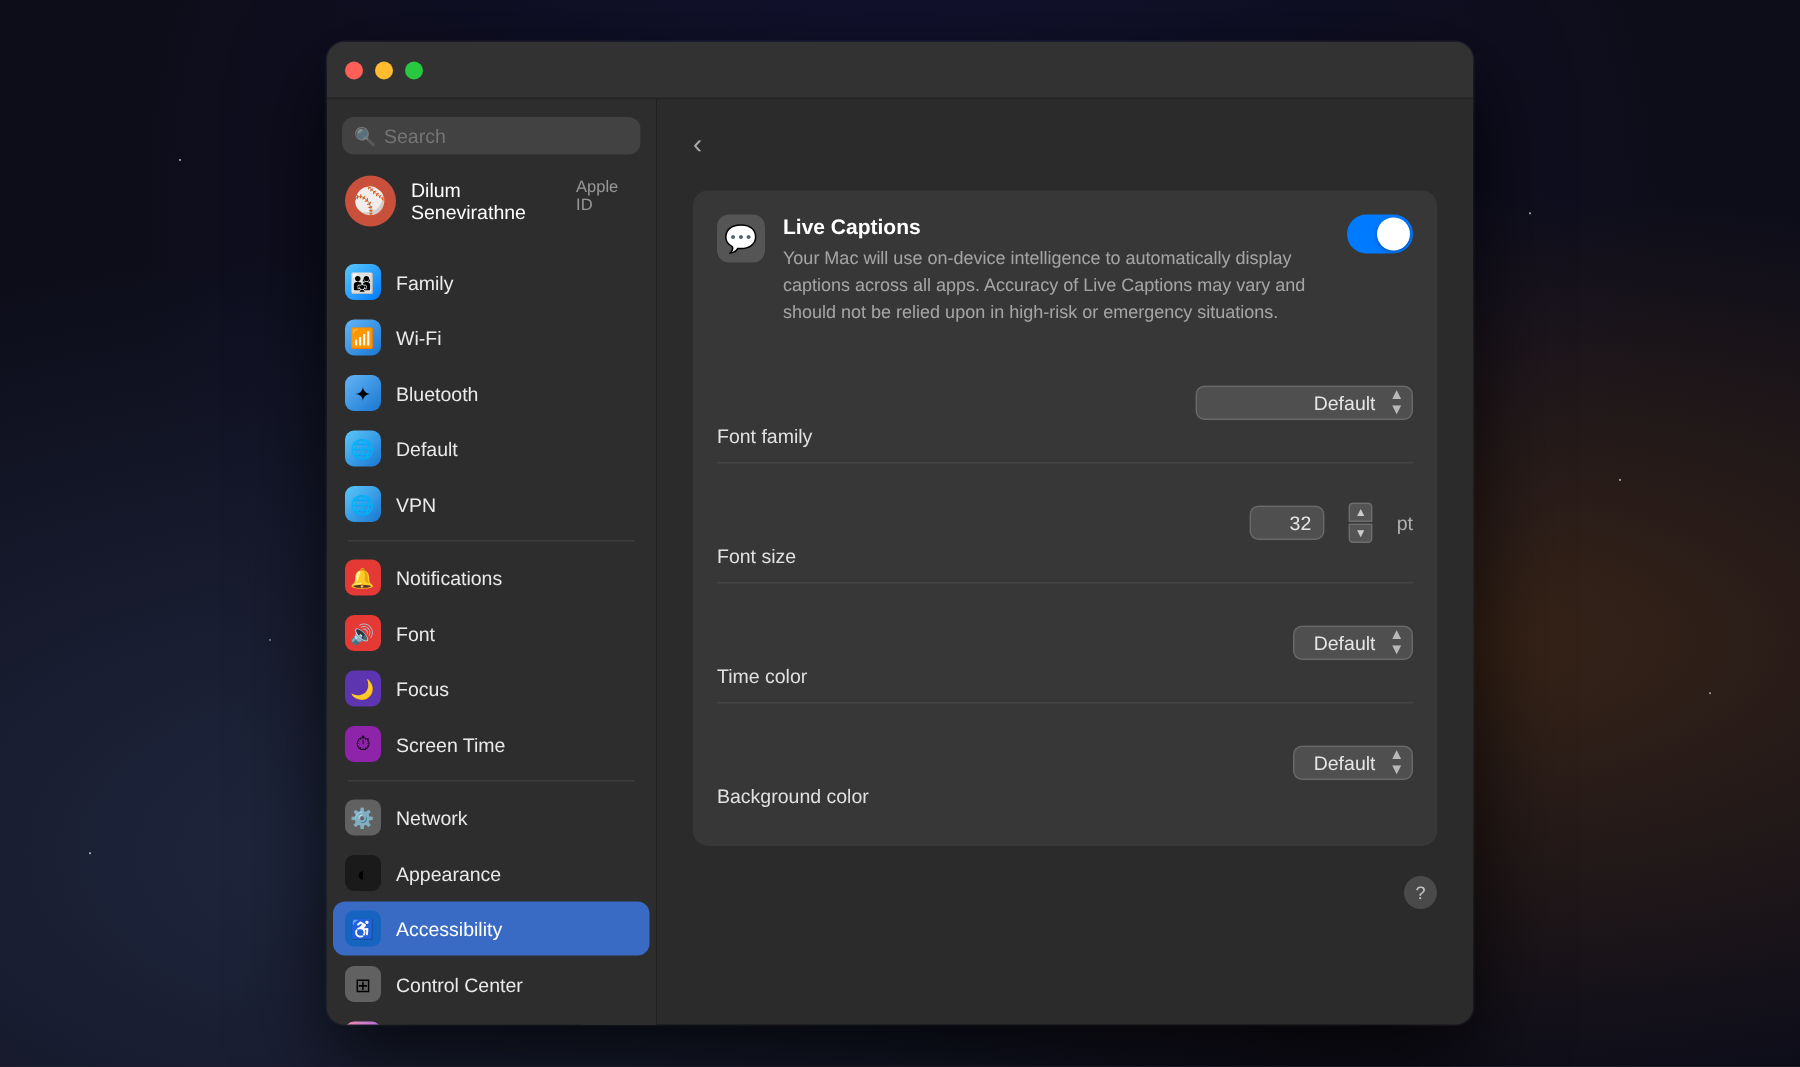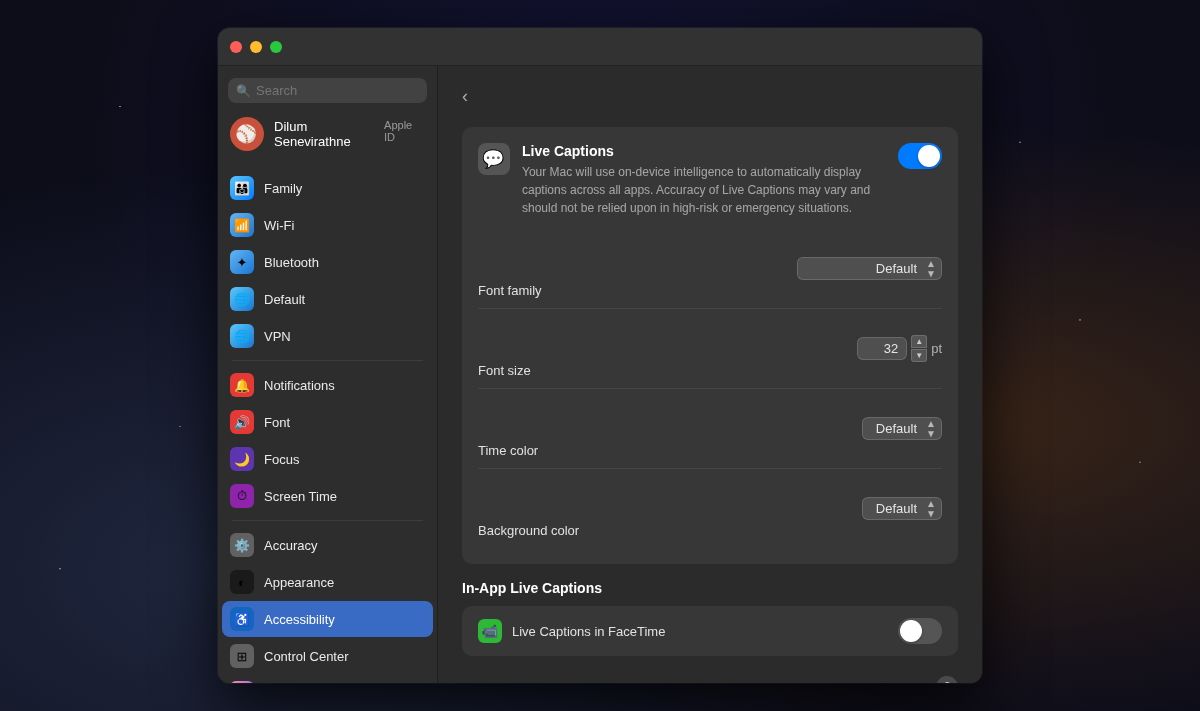--- a/index.html
+++ b/index.html
@@ -352,21 +352,21 @@
       color: rgba(255,255,255,0.6);
       font-size: 10px;
       display: flex;
       flex-direction: column;
       line-height: 1;
     }
 
     .number-input-wrapper {
       display: flex;
       align-items: center;
-      gap: 4px;
+      gap: 16px;
     }
 
     .number-input {
       background: rgba(255,255,255,0.12);
       border: 1px solid rgba(255,255,255,0.15);
       border-radius: 6px;
       color: rgba(255,255,255,0.85);
       font-size: 13px;
       padding: 3px 8px;
       width: 50px;
@@ -531,21 +531,21 @@
             <div class="sidebar-item-icon" style="background: rgb(94, 53, 177); font-size: 13px;">🌙</div>
             <span class="sidebar-item-label">Focus</span>
           </div>
           <div class="sidebar-item">
             <div class="sidebar-item-icon" style="background: rgb(142, 36, 170); font-size: 13px;">⏱</div>
             <span class="sidebar-item-label">Screen Time</span>
           </div>
           <div class="sidebar-divider"></div>
           <div class="sidebar-item">
             <div class="sidebar-item-icon" style="background: rgb(97, 97, 97); font-size: 13px;">⚙️</div>
-            <span class="sidebar-item-label">Accuracy</span>
+            <span class="sidebar-item-label">Network</span>
           </div>
           <div class="sidebar-item">
             <div class="sidebar-item-icon" style="background: rgb(26, 26, 26); font-size: 13px;">◐</div>
             <span class="sidebar-item-label">Appearance</span>
           </div>
           <div class="sidebar-item active">
             <div class="sidebar-item-icon" style="background: rgb(21, 101, 192); font-size: 13px;">♿</div>
             <span class="sidebar-item-label">Accessibility</span>
           </div>
           <div class="sidebar-item">
@@ -608,35 +608,19 @@
             </div>
             <div class="settings-row">
               <span class="settings-row-label">Background color</span>
               <div class="settings-row-control">
                 <div class="select-wrapper"><select class="select-control"><option value="Default">Default</option><option value="Black">Black</option><option value="Blue">Blue</option><option value="None">None</option></select><div class="select-chevrons">▲<br>▼</div></div>
               </div>
             </div>
           </div>
       </div>
 
-      <div>
-        <div class="section-title">In-App Live Captions</div>
-        <div class="in-app-row">
-          <div class="in-app-row-left">
-            <div class="facetime-icon">
-              <span>📹</span>
-            </div>
-            <span class="in-app-label">Live Captions in FaceTime</span>
-          </div>
-          <div class="toggle">
-            <div class="toggle-track off">
-              <div class="toggle-thumb"></div>
-            </div>
-          </div>
-        </div>
-      </div>
 
       <div style="display:flex; justify-content:flex-end;">
         <button class="help-button">?</button>
       </div>
     </div>
   </div>
 </div>
 
 </body></html>

